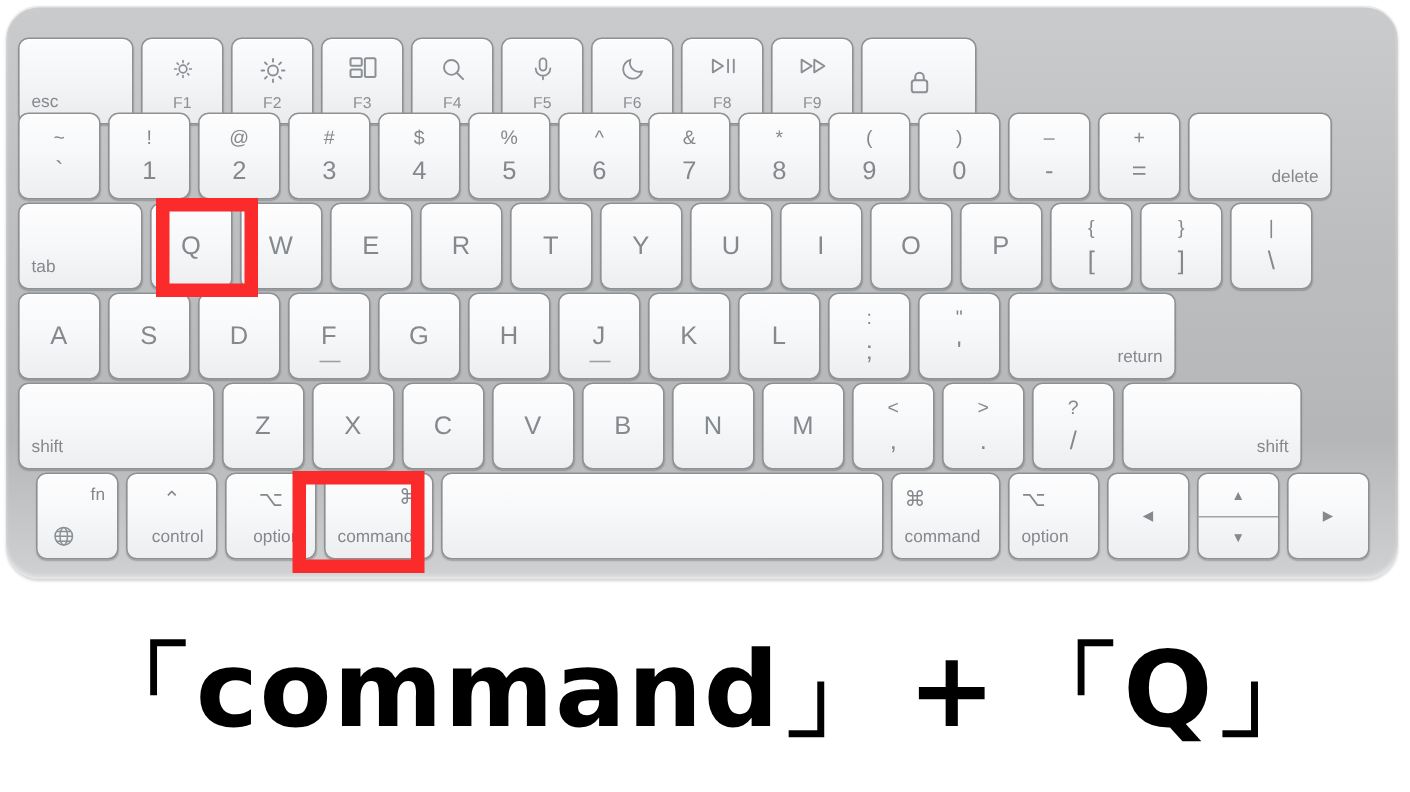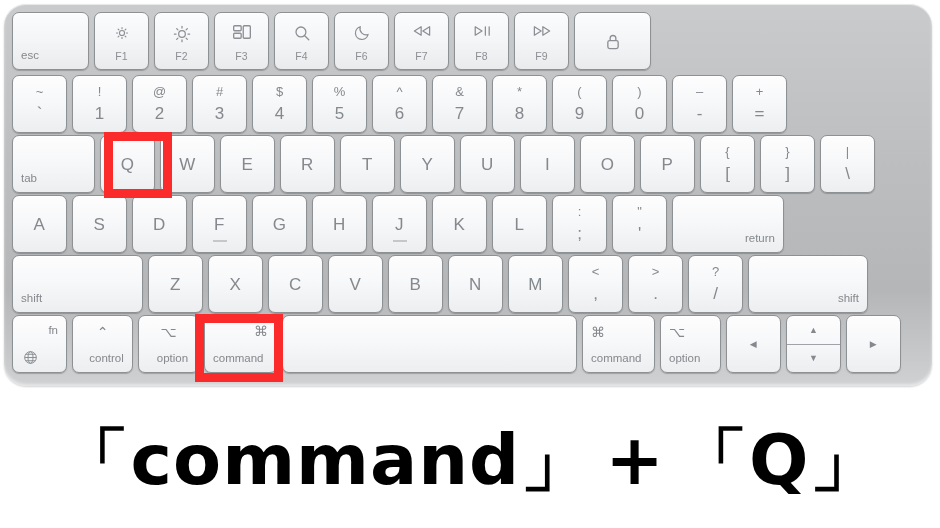--- a/index.html
+++ b/index.html
@@ -44,36 +44,37 @@
     position: absolute;
     left: 0;
     display: flex;
     gap: 5px;
   }
   #row-fn   { top: 0px;   height: 58px; }
   #row-num  { top: 63px;  height: 58px; }
   #row-qwe  { top: 123px; height: 58px; }
   #row-asd  { top: 183px; height: 58px; }
   #row-zxc  { top: 243px; height: 58px; }
-  #row-bot  { top: 303px; height: 58px; }
+  #row-bot  { top: 303px; height: 58px; margin-left: 12px; }
 
   .key {
     box-sizing: border-box;
     height: 100%;
     border-radius: 7px;
     background: linear-gradient(180deg,#fdfdfe 0%, #f7f8f9 45%, #eceef0 100%);
     border: 1px solid #8e9194;
     box-shadow: 0 1px 1px rgba(0,0,0,.22), inset 0 1px 0 #ffffff;
     position: relative;
     color: #85888c;
     flex: 0 0 auto;
     width: 55px;
   }
   .key.fnkey {
     background: linear-gradient(180deg,#fbfcfd 0%, #f4f5f7 50%, #e9ebed 100%);
+    margin-top: 13px;
   }
 
   
   .key .glyph {
     position: absolute;
     left: 0; right: 0;
     top: 50%;
     transform: translateY(-50%);
     text-align: center;
     font-size: 17px;
@@ -284,33 +285,33 @@
             <svg width="18" height="18" viewBox="0 0 24 24" fill="none" stroke="#8c8f93" stroke-width="1.7" stroke-linecap="round">
               <circle cx="10.6" cy="10.6" r="6.6"></circle>
               <path d="M15.6 15.6L21 21"></path>
             </svg>
           </span>
           <span class="flabel">F4</span>
         </div>
         <div class="key fnkey">
           <span class="ficon">
             <svg width="18" height="18" viewBox="0 0 24 24" fill="none" stroke="#8c8f93" stroke-width="1.6" stroke-linecap="round">
+              <rect x="9" y="2.5" width="6" height="11" rx="3"></rect>
+              <path d="M5.5 11.5a6.5 6.5 0 0 0 13 0M12 18v3.2"></path>
+            </svg>
+          </span>
+          <span class="flabel">F5</span>
+        </div>
+        <div class="key fnkey">
+          <span class="ficon">
+            <svg width="18" height="18" viewBox="0 0 24 24" fill="none" stroke="#8c8f93" stroke-width="1.6" stroke-linecap="round">
               <path d="M20 14.2A8.4 8.4 0 0 1 9.6 3.9a8.5 8.5 0 1 0 10.4 10.3z"></path>
             </svg>
           </span>
           <span class="flabel">F6</span>
-        </div>
-        <div class="key fnkey">
-          <span class="ficon">
-            <svg width="22" height="14" viewBox="0 0 26 16" fill="none" stroke="#8c8f93" stroke-width="1.5" stroke-linejoin="round">
-              <path d="M12 3v10L4 8z"></path>
-                <path d="M22 3v10l-8-5z"></path>
-            </svg>
-          </span>
-          <span class="flabel">F7</span>
         </div>
         <div class="key fnkey">
           <span class="ficon">
             <svg width="22" height="14" viewBox="0 0 26 16" fill="none" stroke="#8c8f93" stroke-width="1.5" stroke-linejoin="round">
               <path d="M5 3v10l8-5z"></path>
                 <path d="M17 3v10M21.5 3v10" stroke-linecap="round"></path>
             </svg>
           </span>
           <span class="flabel">F8</span>
         </div>
@@ -378,20 +379,23 @@
           <span class="up">)</span>
           <span class="dn">0</span>
         </div>
         <div class="key">
           <span class="up">–</span>
           <span class="dn">-</span>
         </div>
         <div class="key">
           <span class="up">+</span>
           <span class="dn">=</span>
+        </div>
+        <div class="key w-del">
+          <span class="br">delete</span>
         </div>
       </div>
 
       <div class="krow" id="row-qwe">
         <div class="key w-tab">
           <span class="bl">tab</span>
         </div>
         <div class="key">
           <span class="glyph">Q</span>
         </div>

